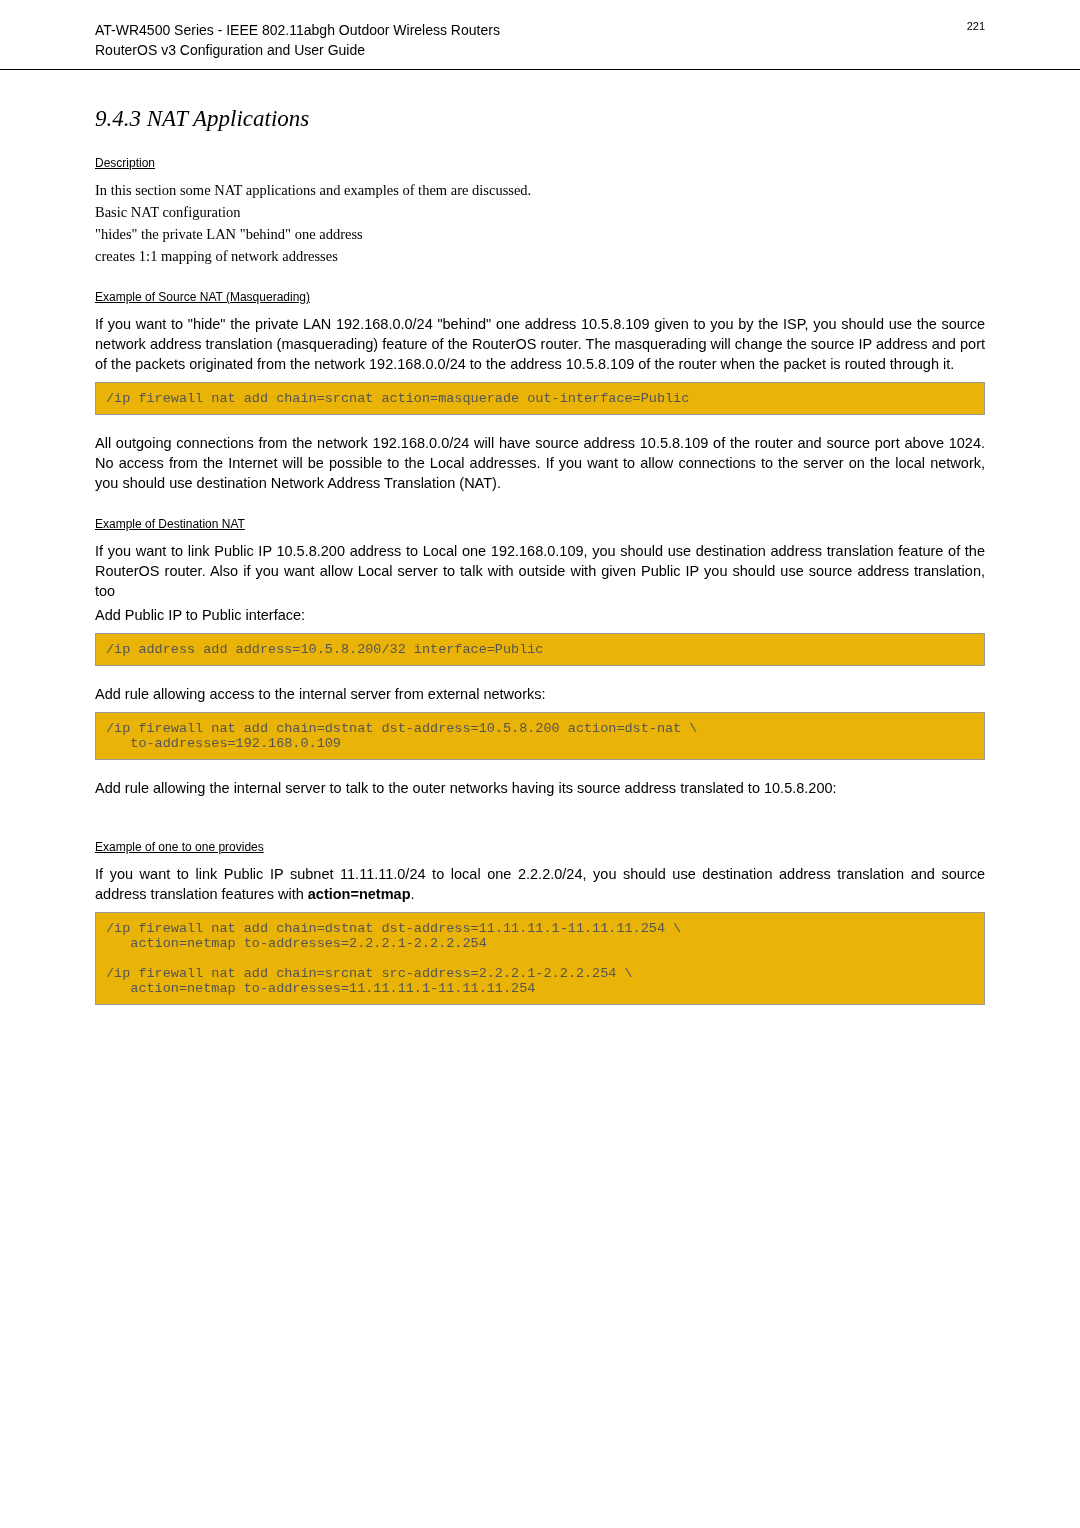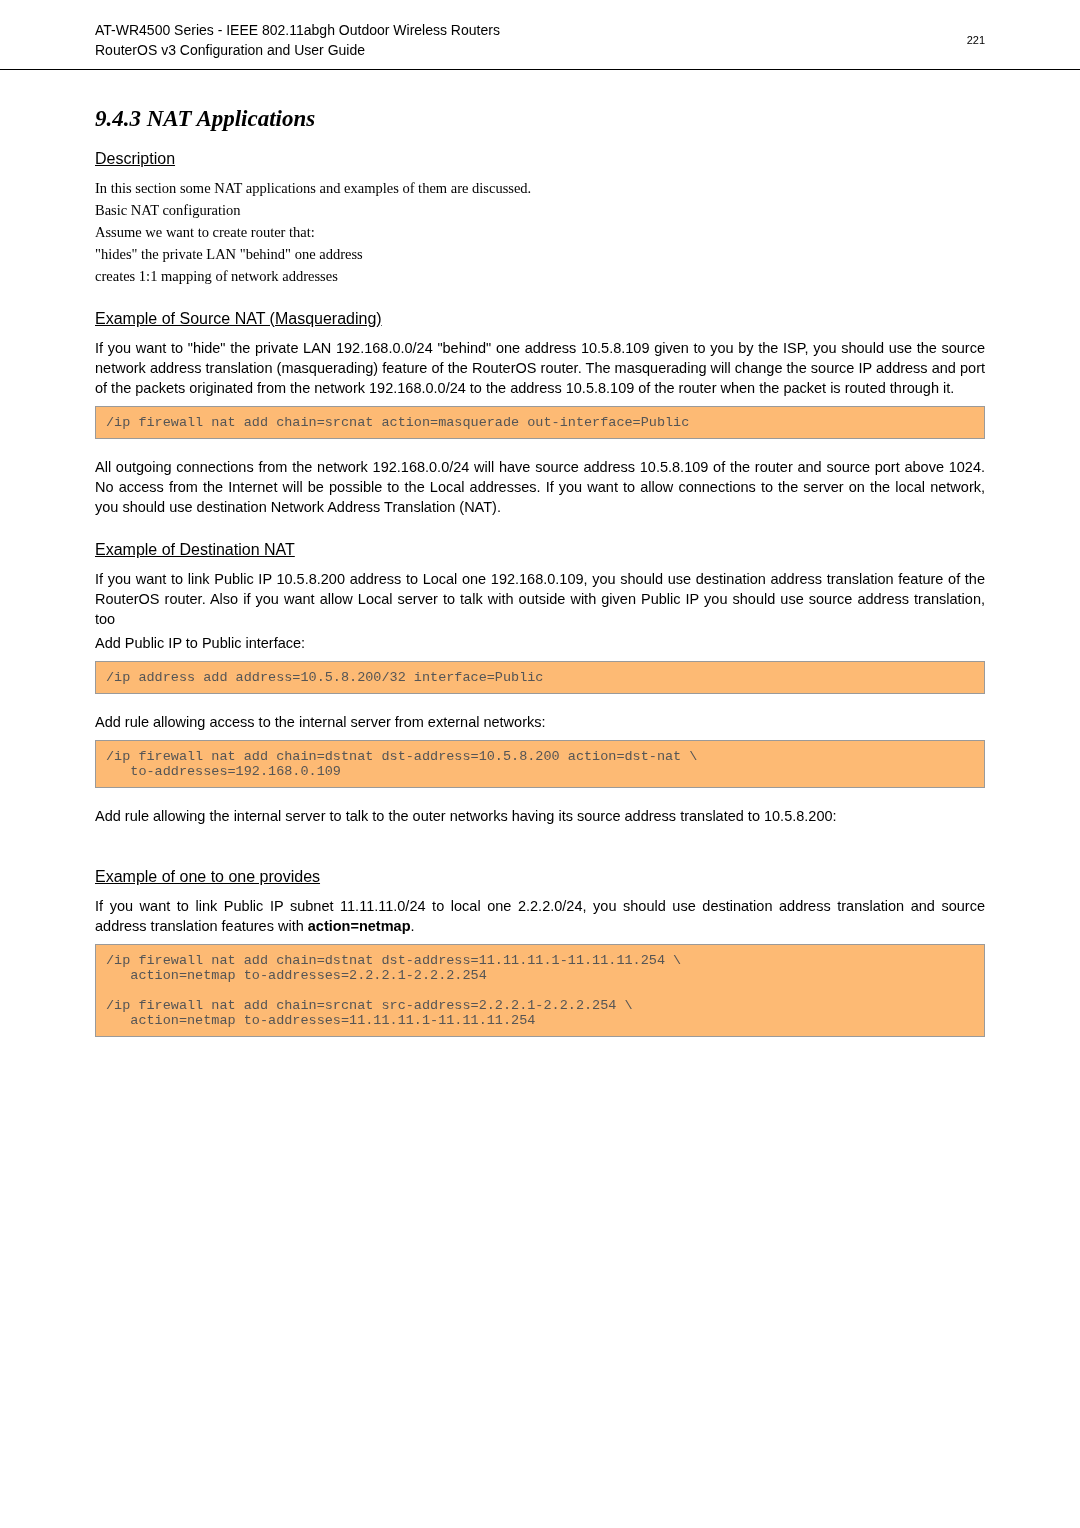--- a/index.html
+++ b/index.html
@@ -8,62 +8,62 @@
     background: #fff;
     width: 1080px;
     padding: 0;
     color: #000;
   }
   .page-header {
     border-bottom: 1.5px solid #000;
     padding: 20px 95px 8px 95px;
     display: flex;
     justify-content: space-between;
-    align-items: center;
+    align-items: flex-start;
   }
   .header-left {
     font-size: 14px;
     line-height: 1.45;
   }
   .header-right {
     font-size: 11px;
   }
   .content {
     padding: 36px 95px 60px 95px;
   }
   .section-title {
     font-family: Georgia, 'Times New Roman', serif;
     font-style: italic;
-    font-weight: bold;
+    font-weight: normal;
     font-size: 23px;
-    margin-bottom: 18px;
+    margin-bottom: 24px;
   }
   .subsection {
-    font-size: 16px;
+    font-size: 12px;
     text-decoration: underline;
     font-weight: normal;
     margin-bottom: 10px;
     margin-top: 24px;
   }
   .subsection.first { margin-top: 0; }
   .body-text {
     font-size: 14.5px;
     line-height: 1.38;
     text-align: justify;
     margin-bottom: 4px;
   }
   .lines {
     font-size: 14.5px;
     line-height: 1.38;
     font-family: Liberation Serif, serif;
   }
   .lines div { margin-bottom: 2px; }
   .code-box {
     border: 1px solid #9a9a9a;
-    background: #fdba74;
+    background: #eab308;
     padding: 8px 10px;
     margin: 8px 0 18px 0;
     font-family: 'Courier New', monospace;
     font-size: 13.5px;
     color: #555;
     white-space: pre;
     overflow: hidden;
   }
   .spacer { height: 14px; }
   .bold-inline { font-weight: bold; }
@@ -80,21 +80,20 @@
 </div>
 
 <div class="content">
 
   <div class="section-title">9.4.3  NAT Applications</div>
 
   <div class="subsection first">Description</div>
   <div class="lines">
     <div>In this section some NAT applications and examples of them are discussed.</div>
     <div>Basic NAT configuration</div>
-    <div>Assume we want to create router that:</div>
     <div>"hides" the private LAN "behind" one address</div>
     <div>creates 1:1 mapping of network addresses</div>
   </div>
 
   <div class="subsection">Example of Source NAT (Masquerading)</div>
   <div class="body-text">If you want to "hide" the private LAN 192.168.0.0/24 "behind" one address 10.5.8.109 given to you by the ISP, you should use the source network address translation (masquerading) feature of the RouterOS router. The masquerading will change the source IP address and port of the packets originated from the network 192.168.0.0/24 to the address 10.5.8.109 of the router when the packet is routed through it.</div>
   <div class="code-box">/ip firewall nat add chain=srcnat action=masquerade out-interface=Public</div>
   <div class="body-text">All outgoing connections from the network 192.168.0.0/24 will have source address 10.5.8.109 of the router and source port above 1024. No access from the Internet will be possible to the Local addresses. If you want to allow connections to the server on the local network, you should use destination Network Address Translation (NAT).</div>
 
   <div class="subsection">Example of Destination NAT</div>

